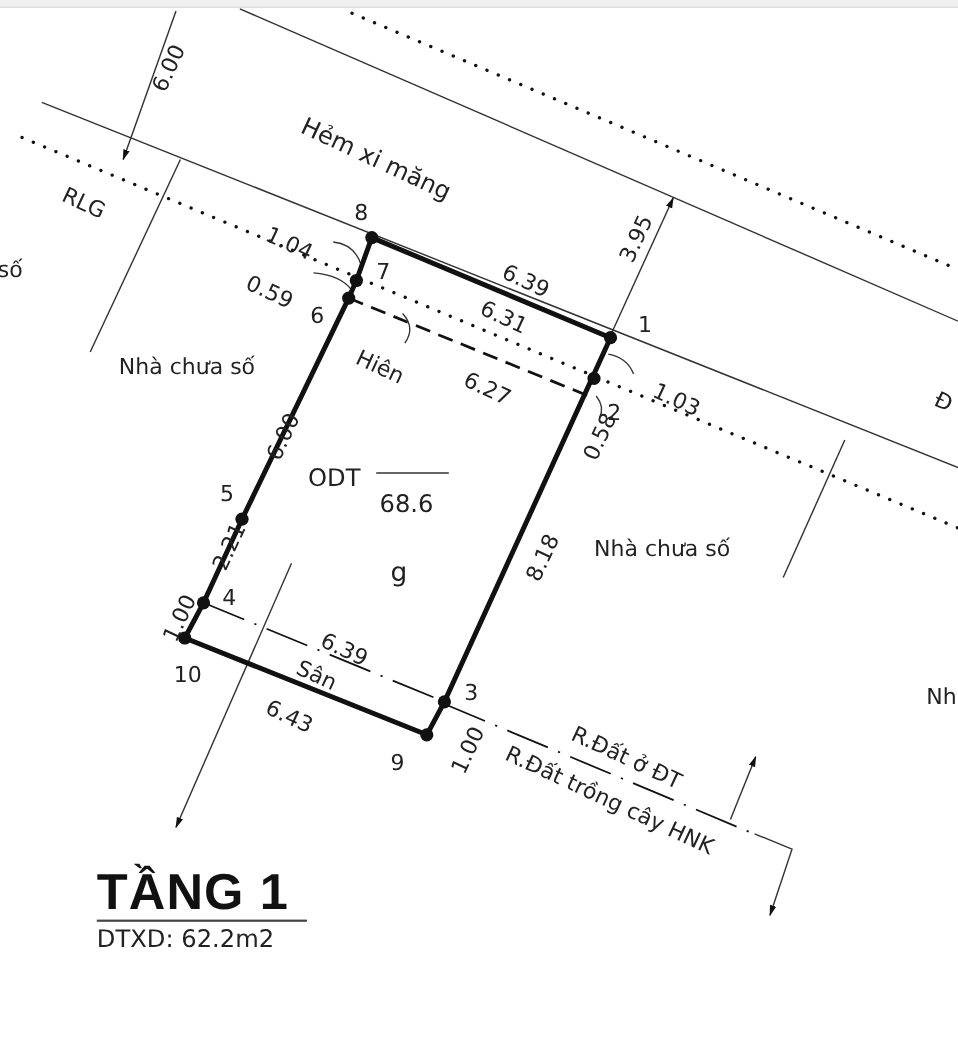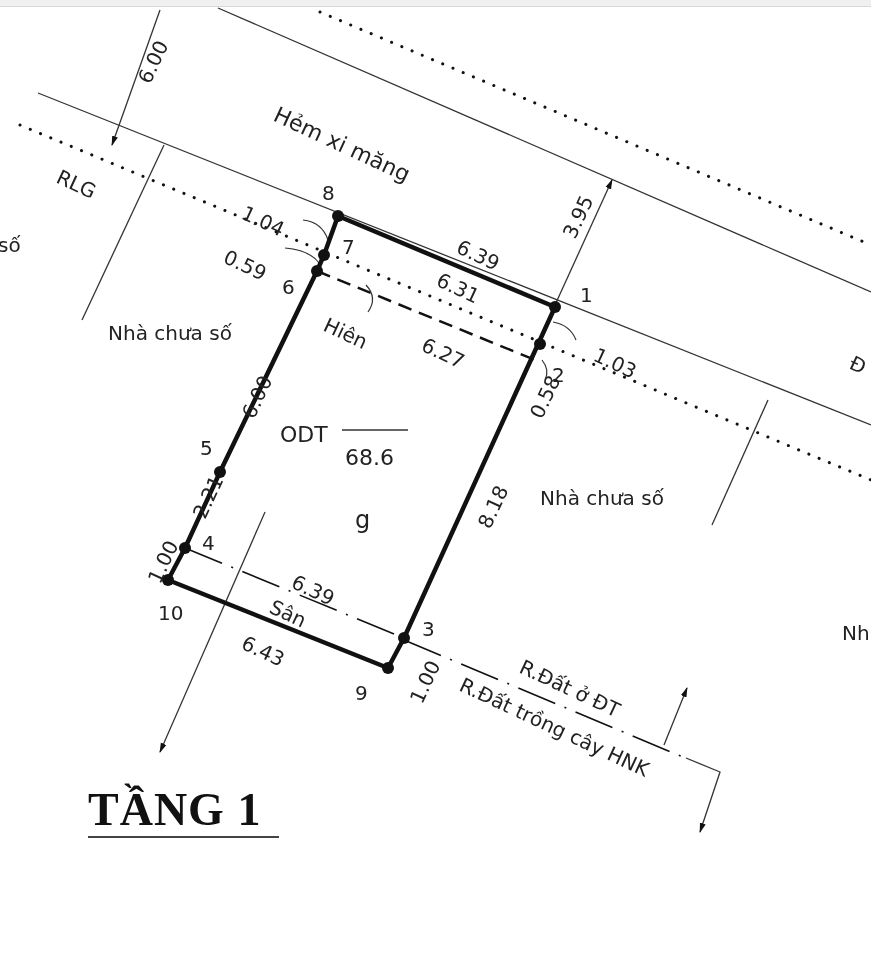--- a/index.html
+++ b/index.html
@@ -1,21 +1,21 @@
 <!DOCTYPE html>
 <html><head>
 <meta charset="utf-8">
 <style>
   html, body { margin: 0; padding: 0; background: #ffffff; }
   body { width: 871px; height: 960px; overflow: hidden; position: relative; font-family: "DejaVu Sans", sans-serif; }
   .topbar { position: absolute; left: 0; top: 0; width: 871px; height: 6px; background: #f0f0f0; border-bottom: 1px solid #d8d8d8; }
   #plan { position: absolute; left: 0; top: 0; }
   .lbl { font-family: "DejaVu Sans", sans-serif; fill: #222; }
   .title-block { position: absolute; left: 88px; top: 786px; }
-  .title { font-family: Liberation Serif, serif; font-weight: bold; font-size: 46px; color: #111; line-height: 48px; letter-spacing: 1px; }
+  .title { font-family: Liberation Sans, sans-serif; font-weight: bold; font-size: 46px; color: #111; line-height: 48px; letter-spacing: 1px; }
   .title-rule { width: 191px; height: 2px; background: #444; margin-top: 2px; }
   .subtitle { font-family: "DejaVu Sans", sans-serif; font-size: 22px; color: #222; margin-top: 4px; }
 </style>
 </head>
 <body>
 
 <div class="topbar"></div>
 
 <svg id="plan" width="871" height="960" viewBox="0 0 871 960">
   <defs>
@@ -117,13 +117,14 @@
       <text x="268" y="612" class="lbl" font-size="20" transform="rotate(25 268 612)">Sân</text>
       <text x="518" y="672" class="lbl" font-size="20" transform="rotate(25 518 672)">R.Đất ở ĐT</text>
       <text x="458" y="690" class="lbl" font-size="20" transform="rotate(25 458 690)">R.Đất trồng cây HNK</text>
       <text x="848" y="368" class="lbl" font-size="20" transform="rotate(25 848 368)">Đ</text>
     </g>
 </svg>
 
 <div class="title-block">
   <div class="title">TẦNG 1</div>
   <div class="title-rule"></div>
+  <div class="subtitle">DTXD: 62.2m2</div>
 </div>
 
 </body></html>

